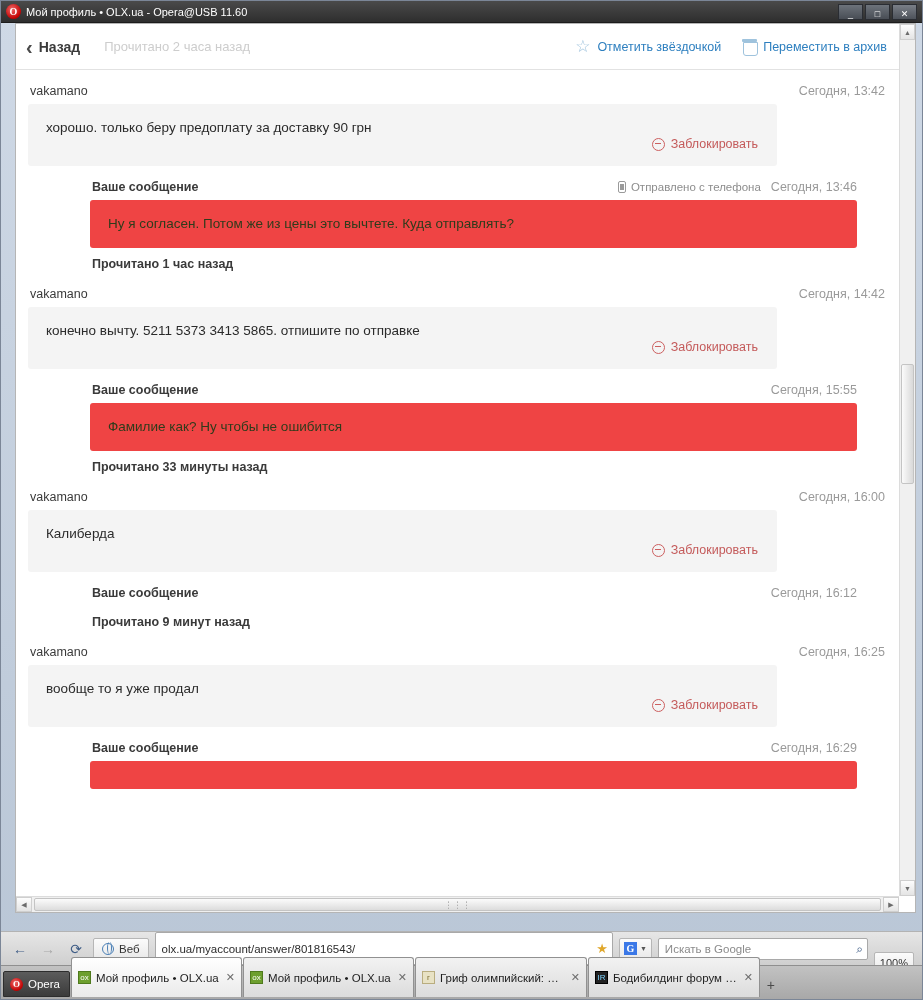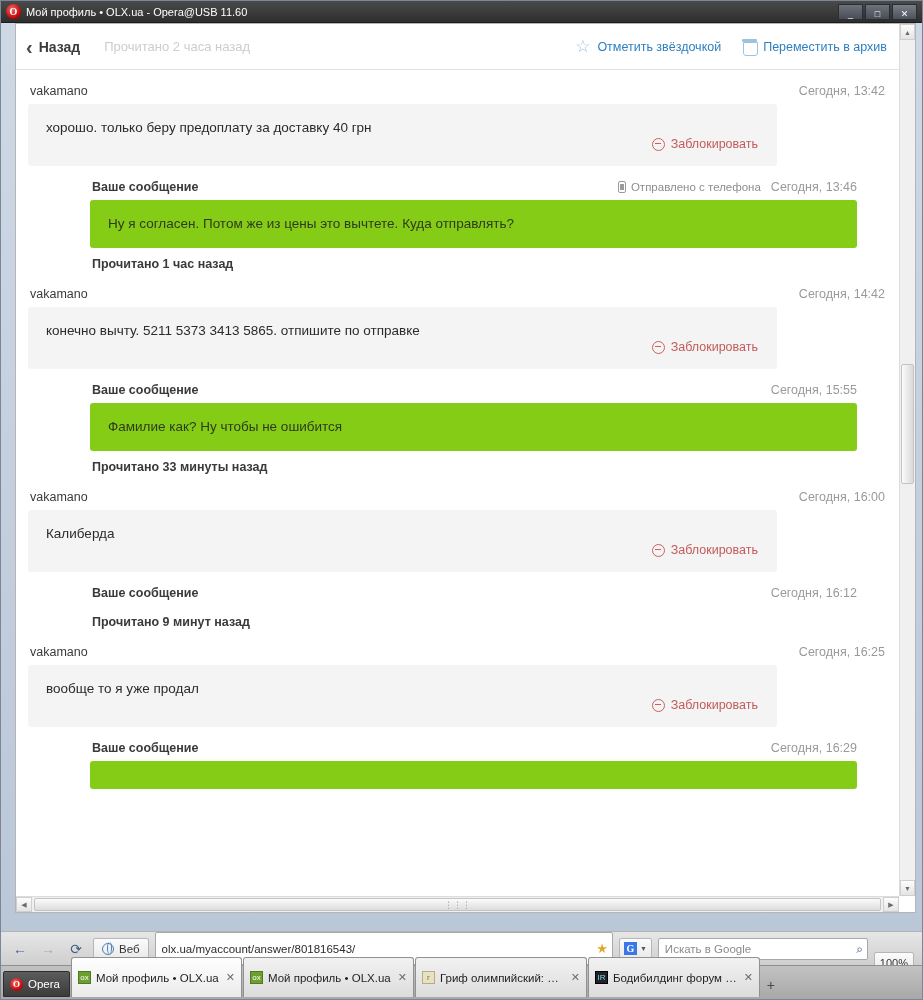--- a/index.html
+++ b/index.html
@@ -133,21 +133,21 @@
     font-size: 13.5px;
     line-height: 20px;
     color: #2b2b2b;
   }
   .bubble.incoming {
     background: #f4f4f4;
     margin-right: 110px;
     min-height: 62px;
   }
   .bubble.outgoing {
-    background: #84cc16;
+    background: #ef4444;
     margin-left: 62px;
     margin-right: 30px;
     color: #2f3b1b;
   }
   .msg.in .msg-head { padding-left: 2px; }
   .msg.out .msg-head { padding-left: 64px; padding-right: 30px; text-align: center; }
 
   .block-btn {
     position: absolute; right: 19px; bottom: 12px;
     display: flex; align-items: center; gap: 6px;
@@ -361,21 +361,21 @@
       <div class="thread">
 
         <div class="msg in">
           <div class="msg-head">
             <span class="msg-author">vakamano</span>
             <span class="msg-meta">
               <span class="msg-time">Сегодня, 13:42</span>
             </span>
           </div>
           <div class="bubble incoming">
-            <span>хорошо. только беру предоплату за доставку 40 грн</span>
+            <span>хорошо. только беру предоплату за доставку 90 грн</span>
             <span class="block-btn">
               <span class="deny-icon"></span>
               <span>Заблокировать</span>
             </span>
           </div>
         </div>
 
         <div class="msg out">
           <div class="msg-head">
             <span class="msg-author bold">Ваше сообщение</span>

